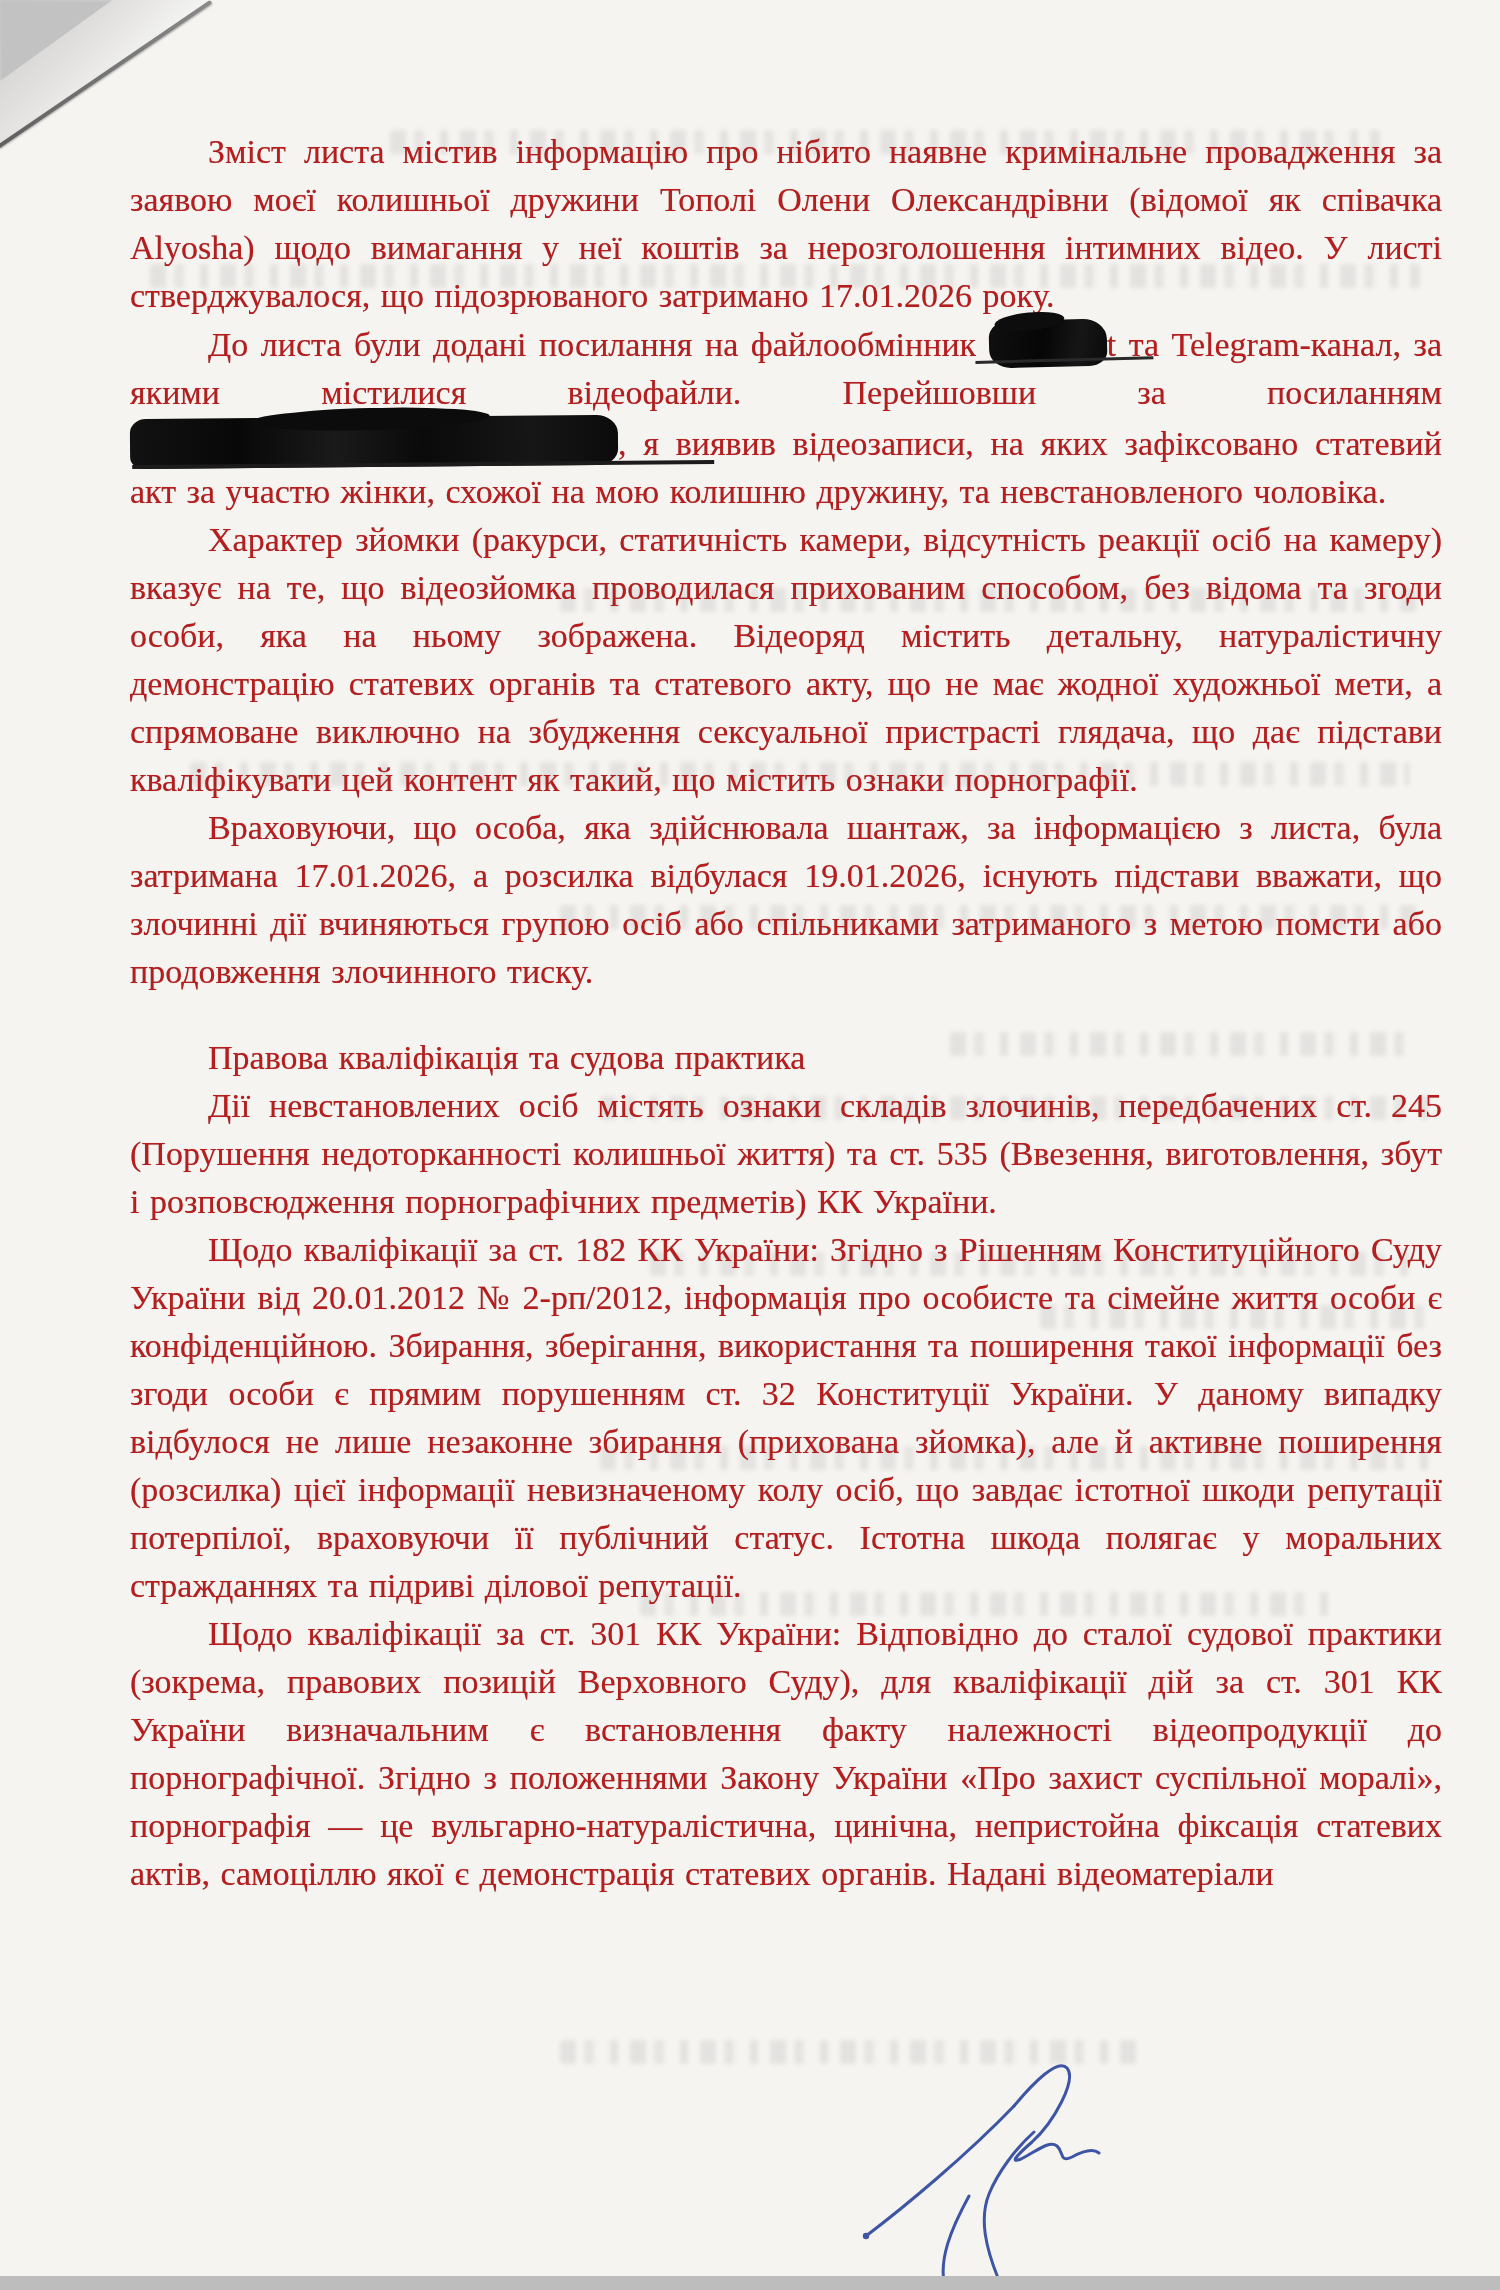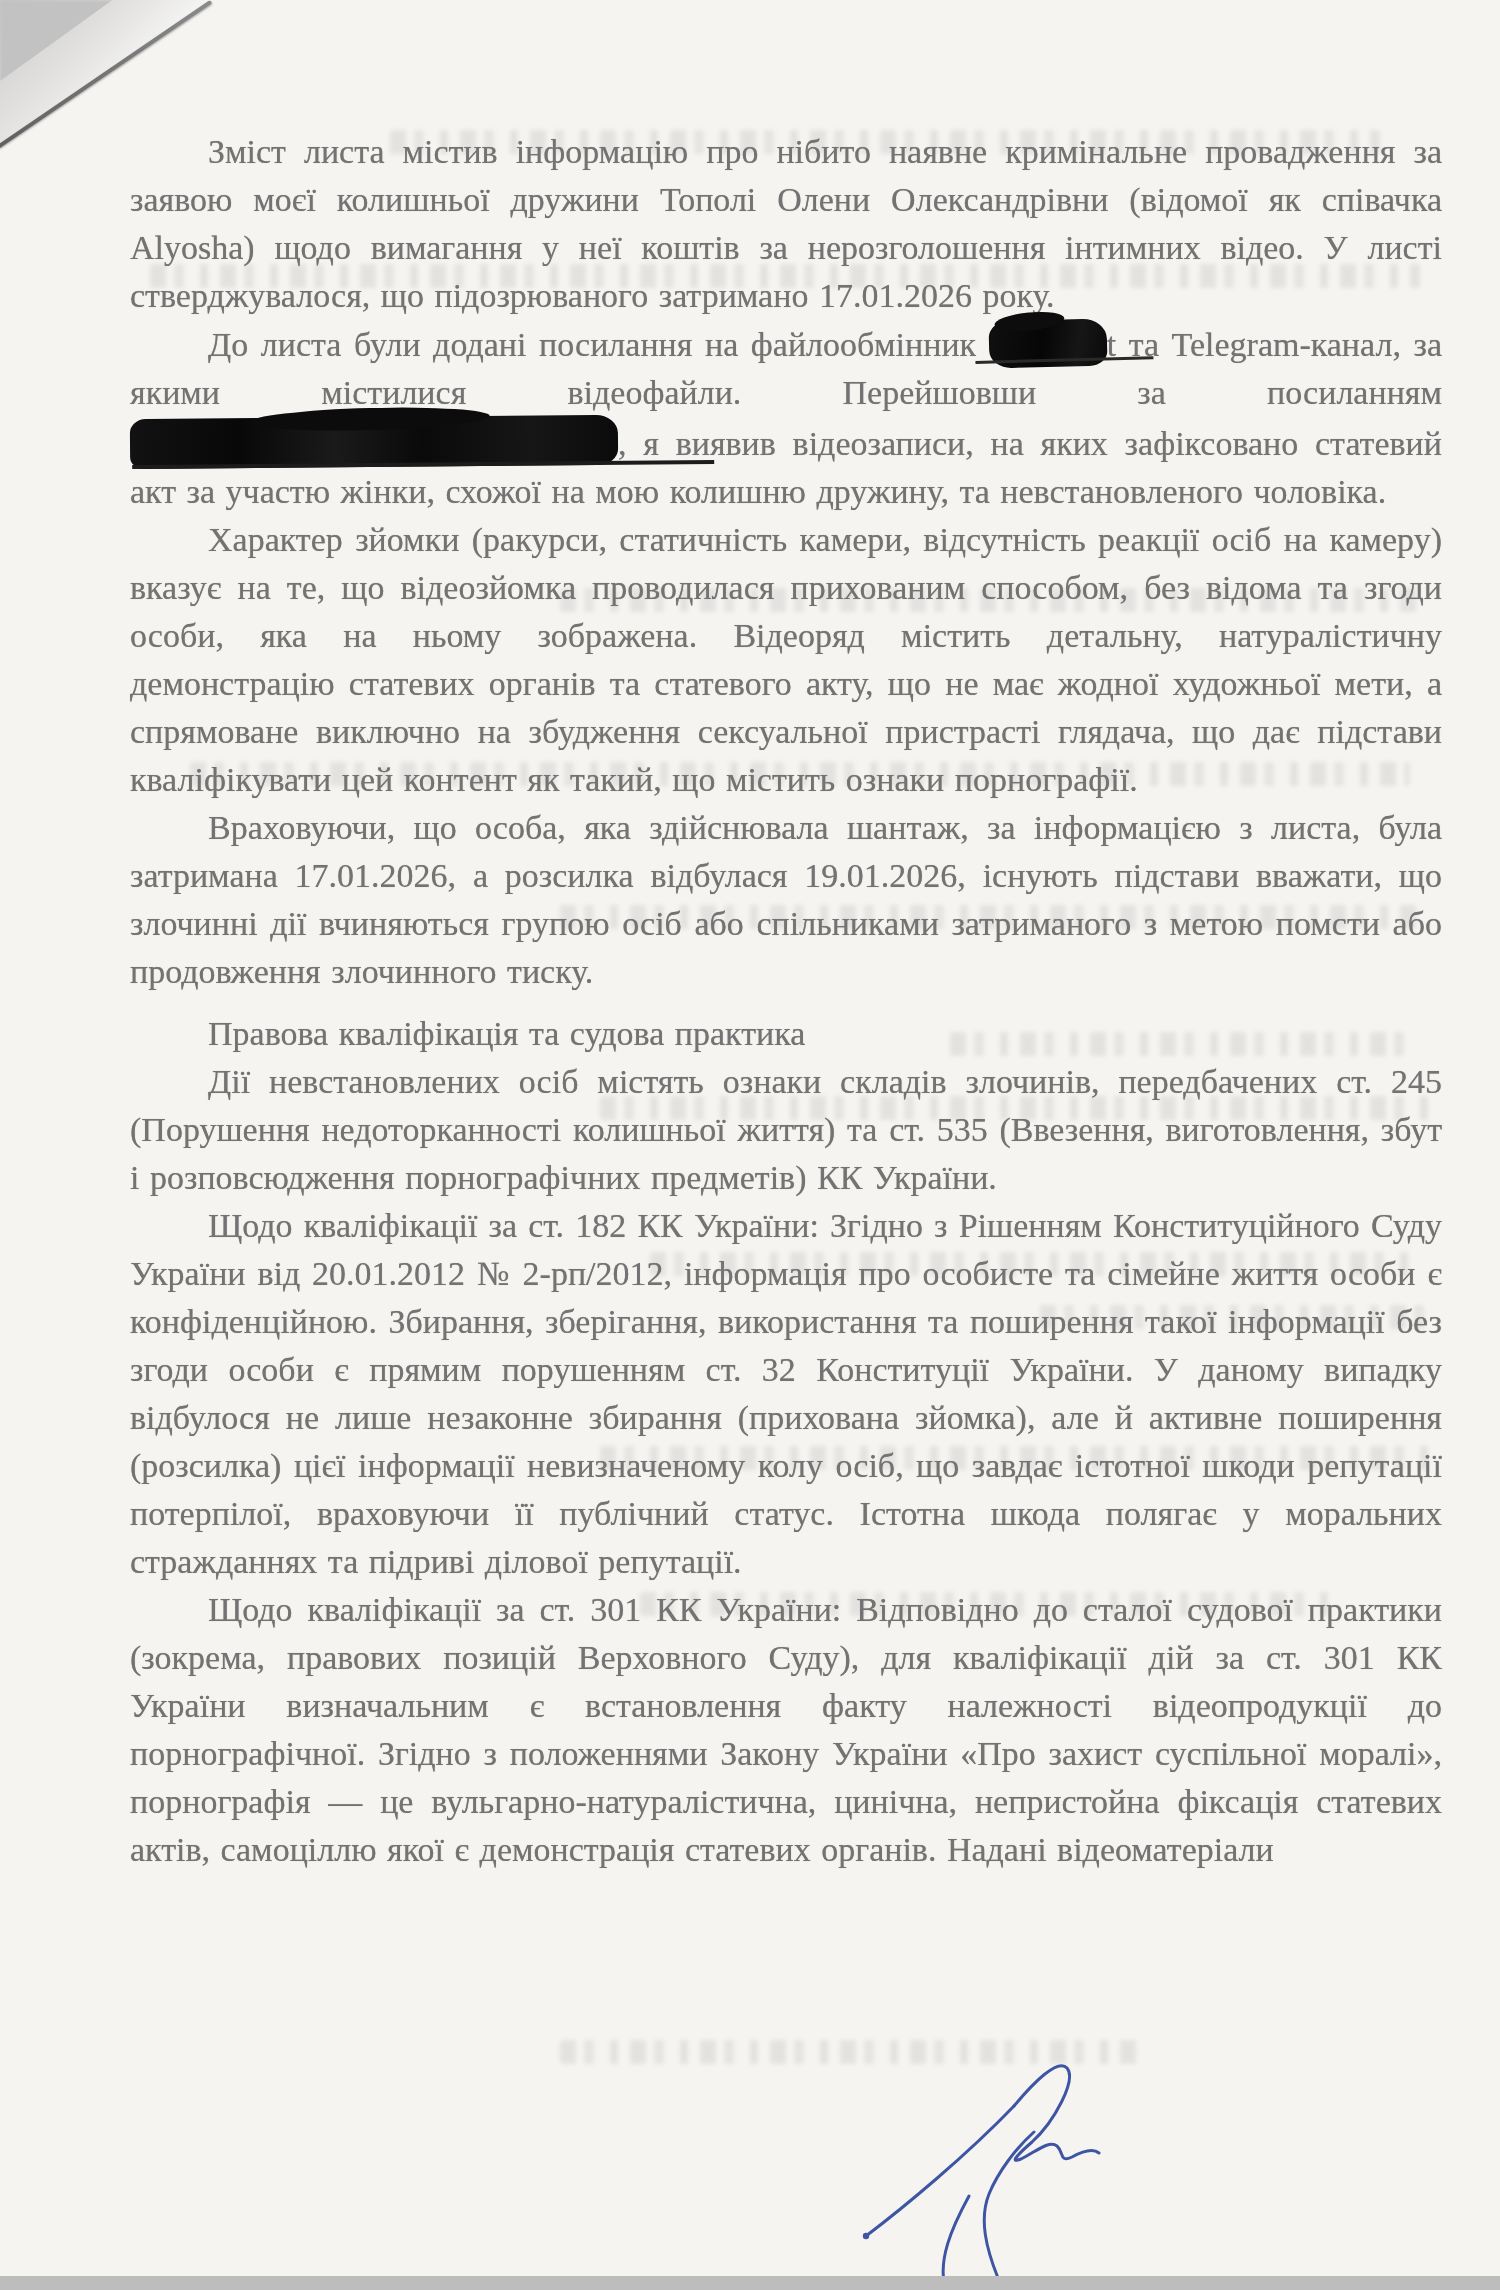--- a/index.html
+++ b/index.html
@@ -3,38 +3,38 @@
 <meta charset="utf-8">
 <style>
   html,body{margin:0;padding:0;background:#e9e7e4;}
   .page{
     position:relative;
     width:1500px;height:2290px;
     margin:0 auto;
     background:#f6f4f1;
     overflow:hidden;
     font-family:"Liberation Serif","DejaVu Serif",serif;
-    color:#737373;
+    color:#b91c1c;
   }
   
   .content{
     position:absolute;
     left:130px; right:58px; top:128px;
   }
   .para{
     margin:0;
     font-size:34px;
     line-height:48px;
     text-align:justify;
     text-indent:78px;
     text-shadow:0 0 0.7px rgba(35,35,35,.45);
     word-spacing:2px;
   }
   .para .b{font-weight:normal;}
-  .para.heading{margin-top:14px;font-weight:bold;}
+  .para.heading{margin-top:38px;font-weight:bold;}
   
   .redact{
     display:inline-block;
     background:#0d0d0d;
     position:relative;
   }
   .redact-small{
     width:118px;height:47px;
     border-radius:20px 24px 18px 22px / 16px 20px 14px 18px;
     vertical-align:-11px;

